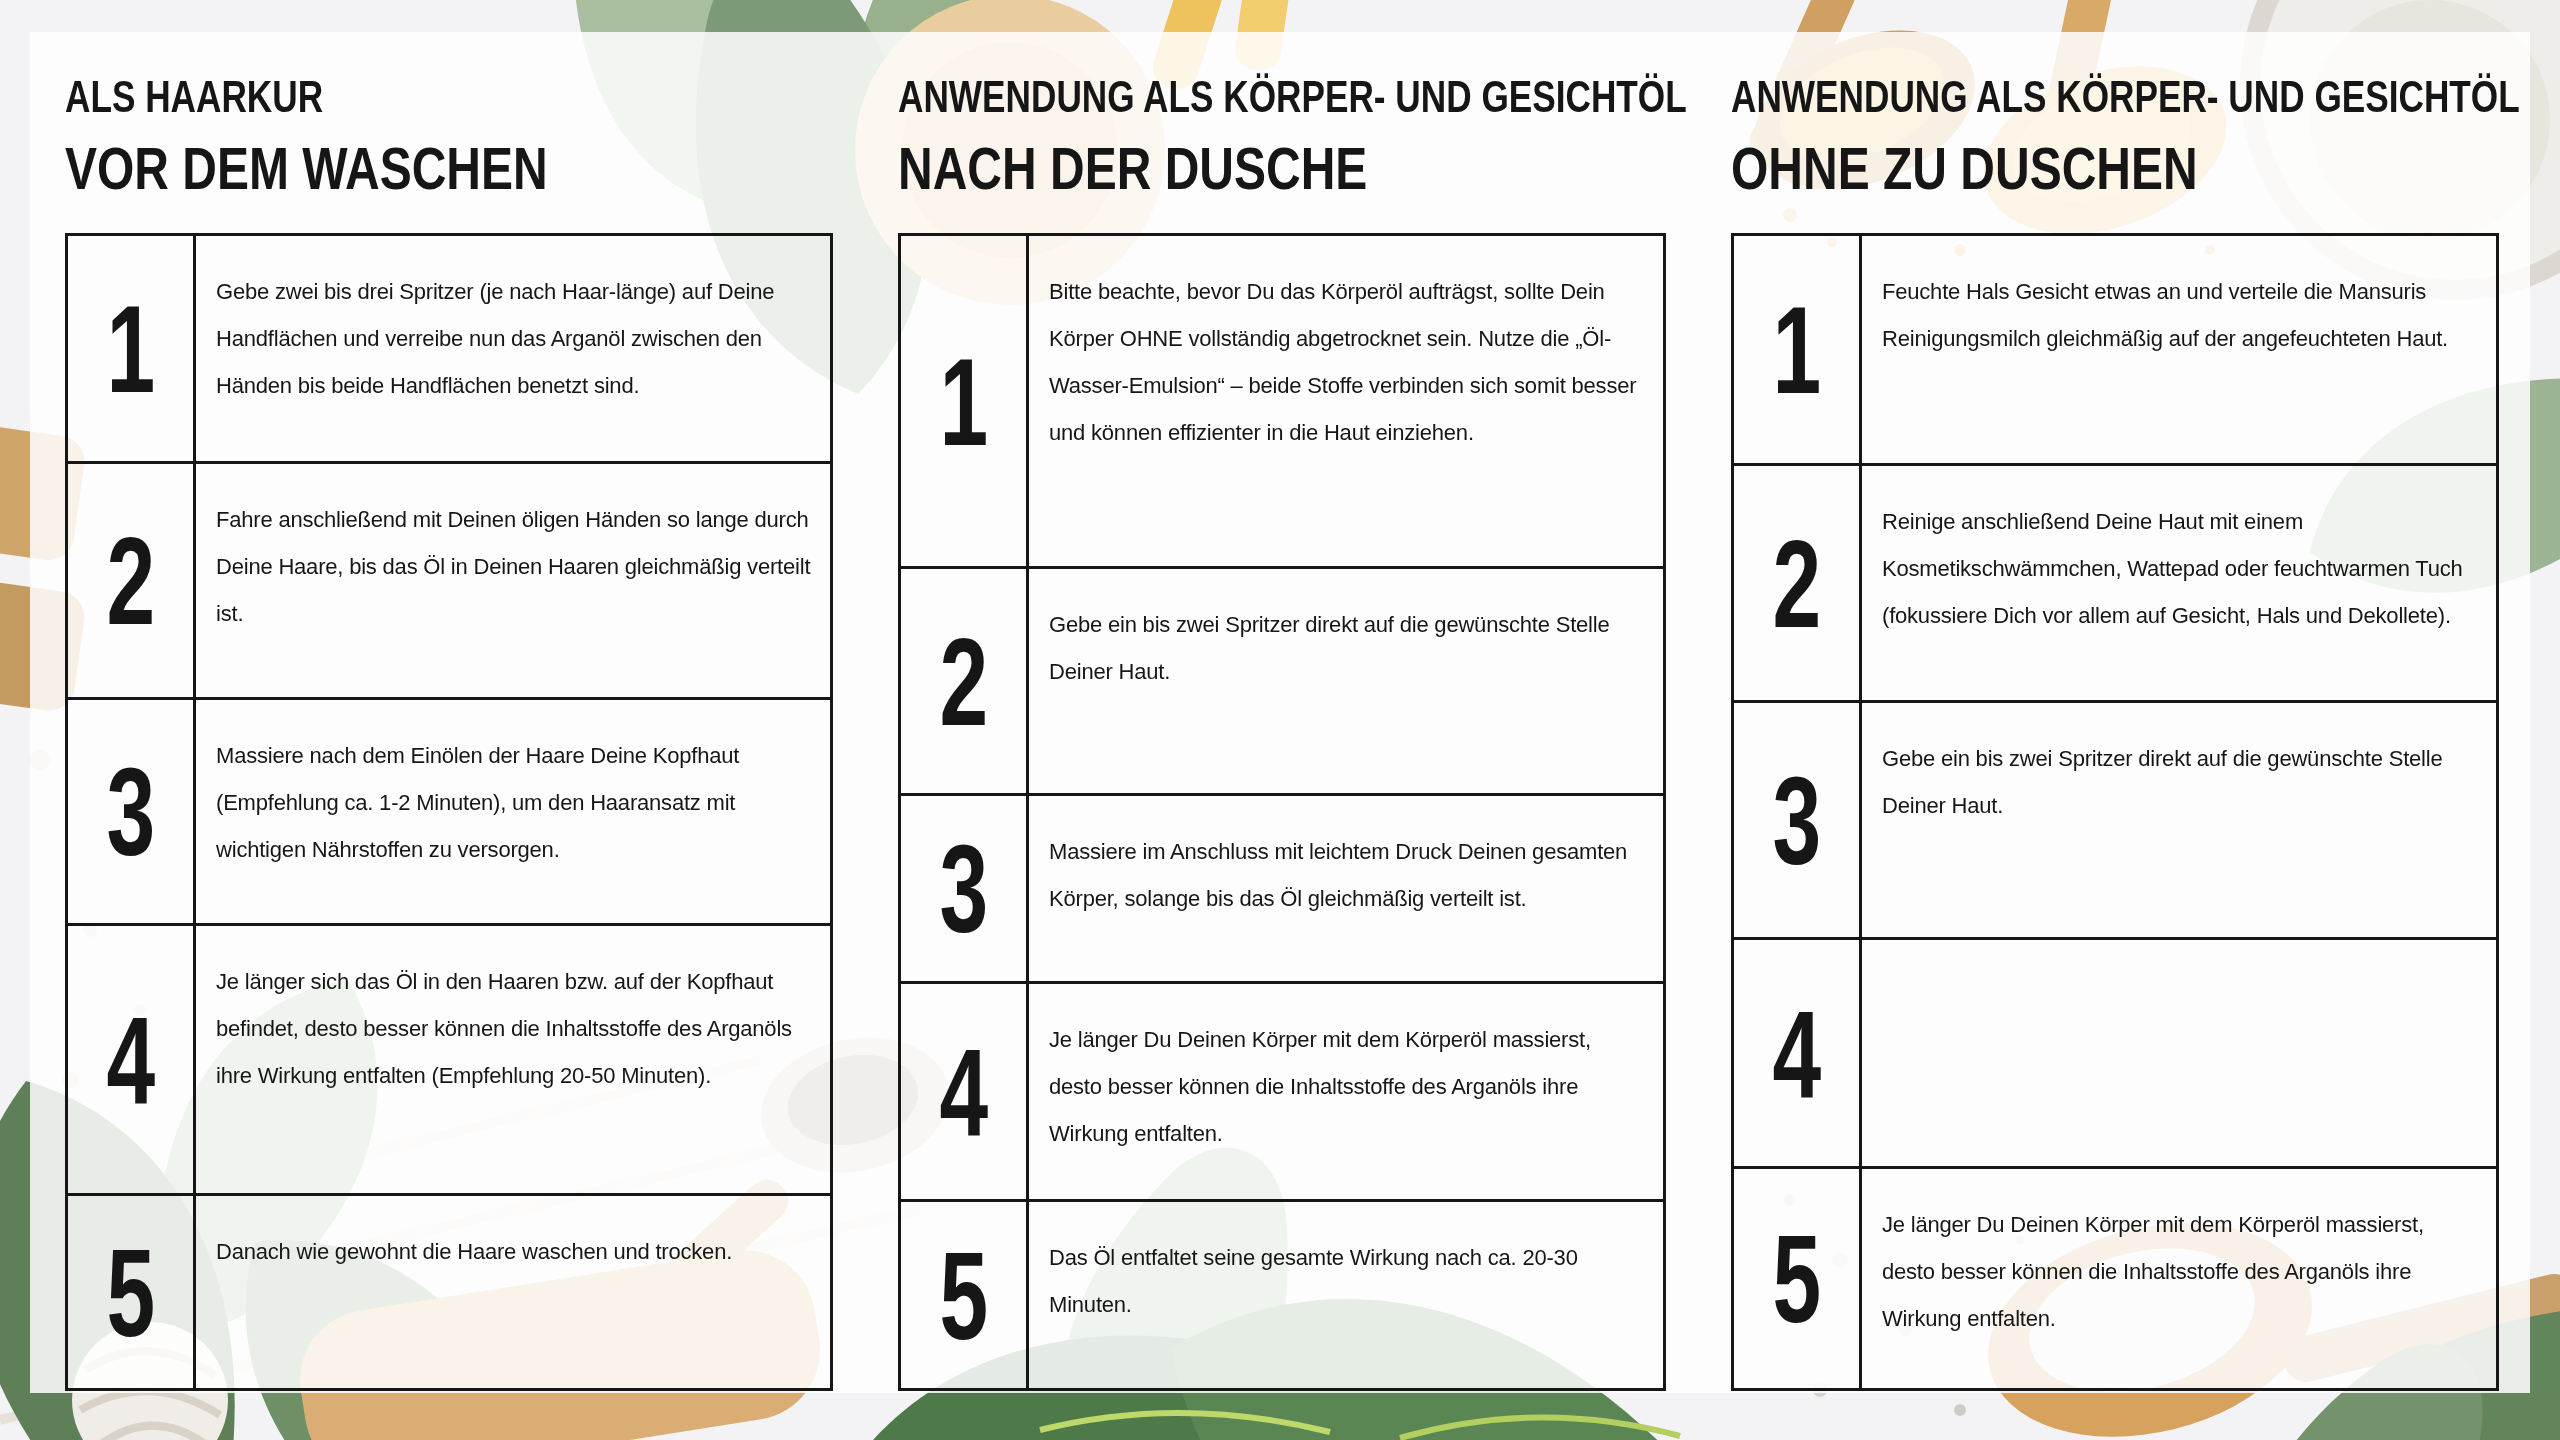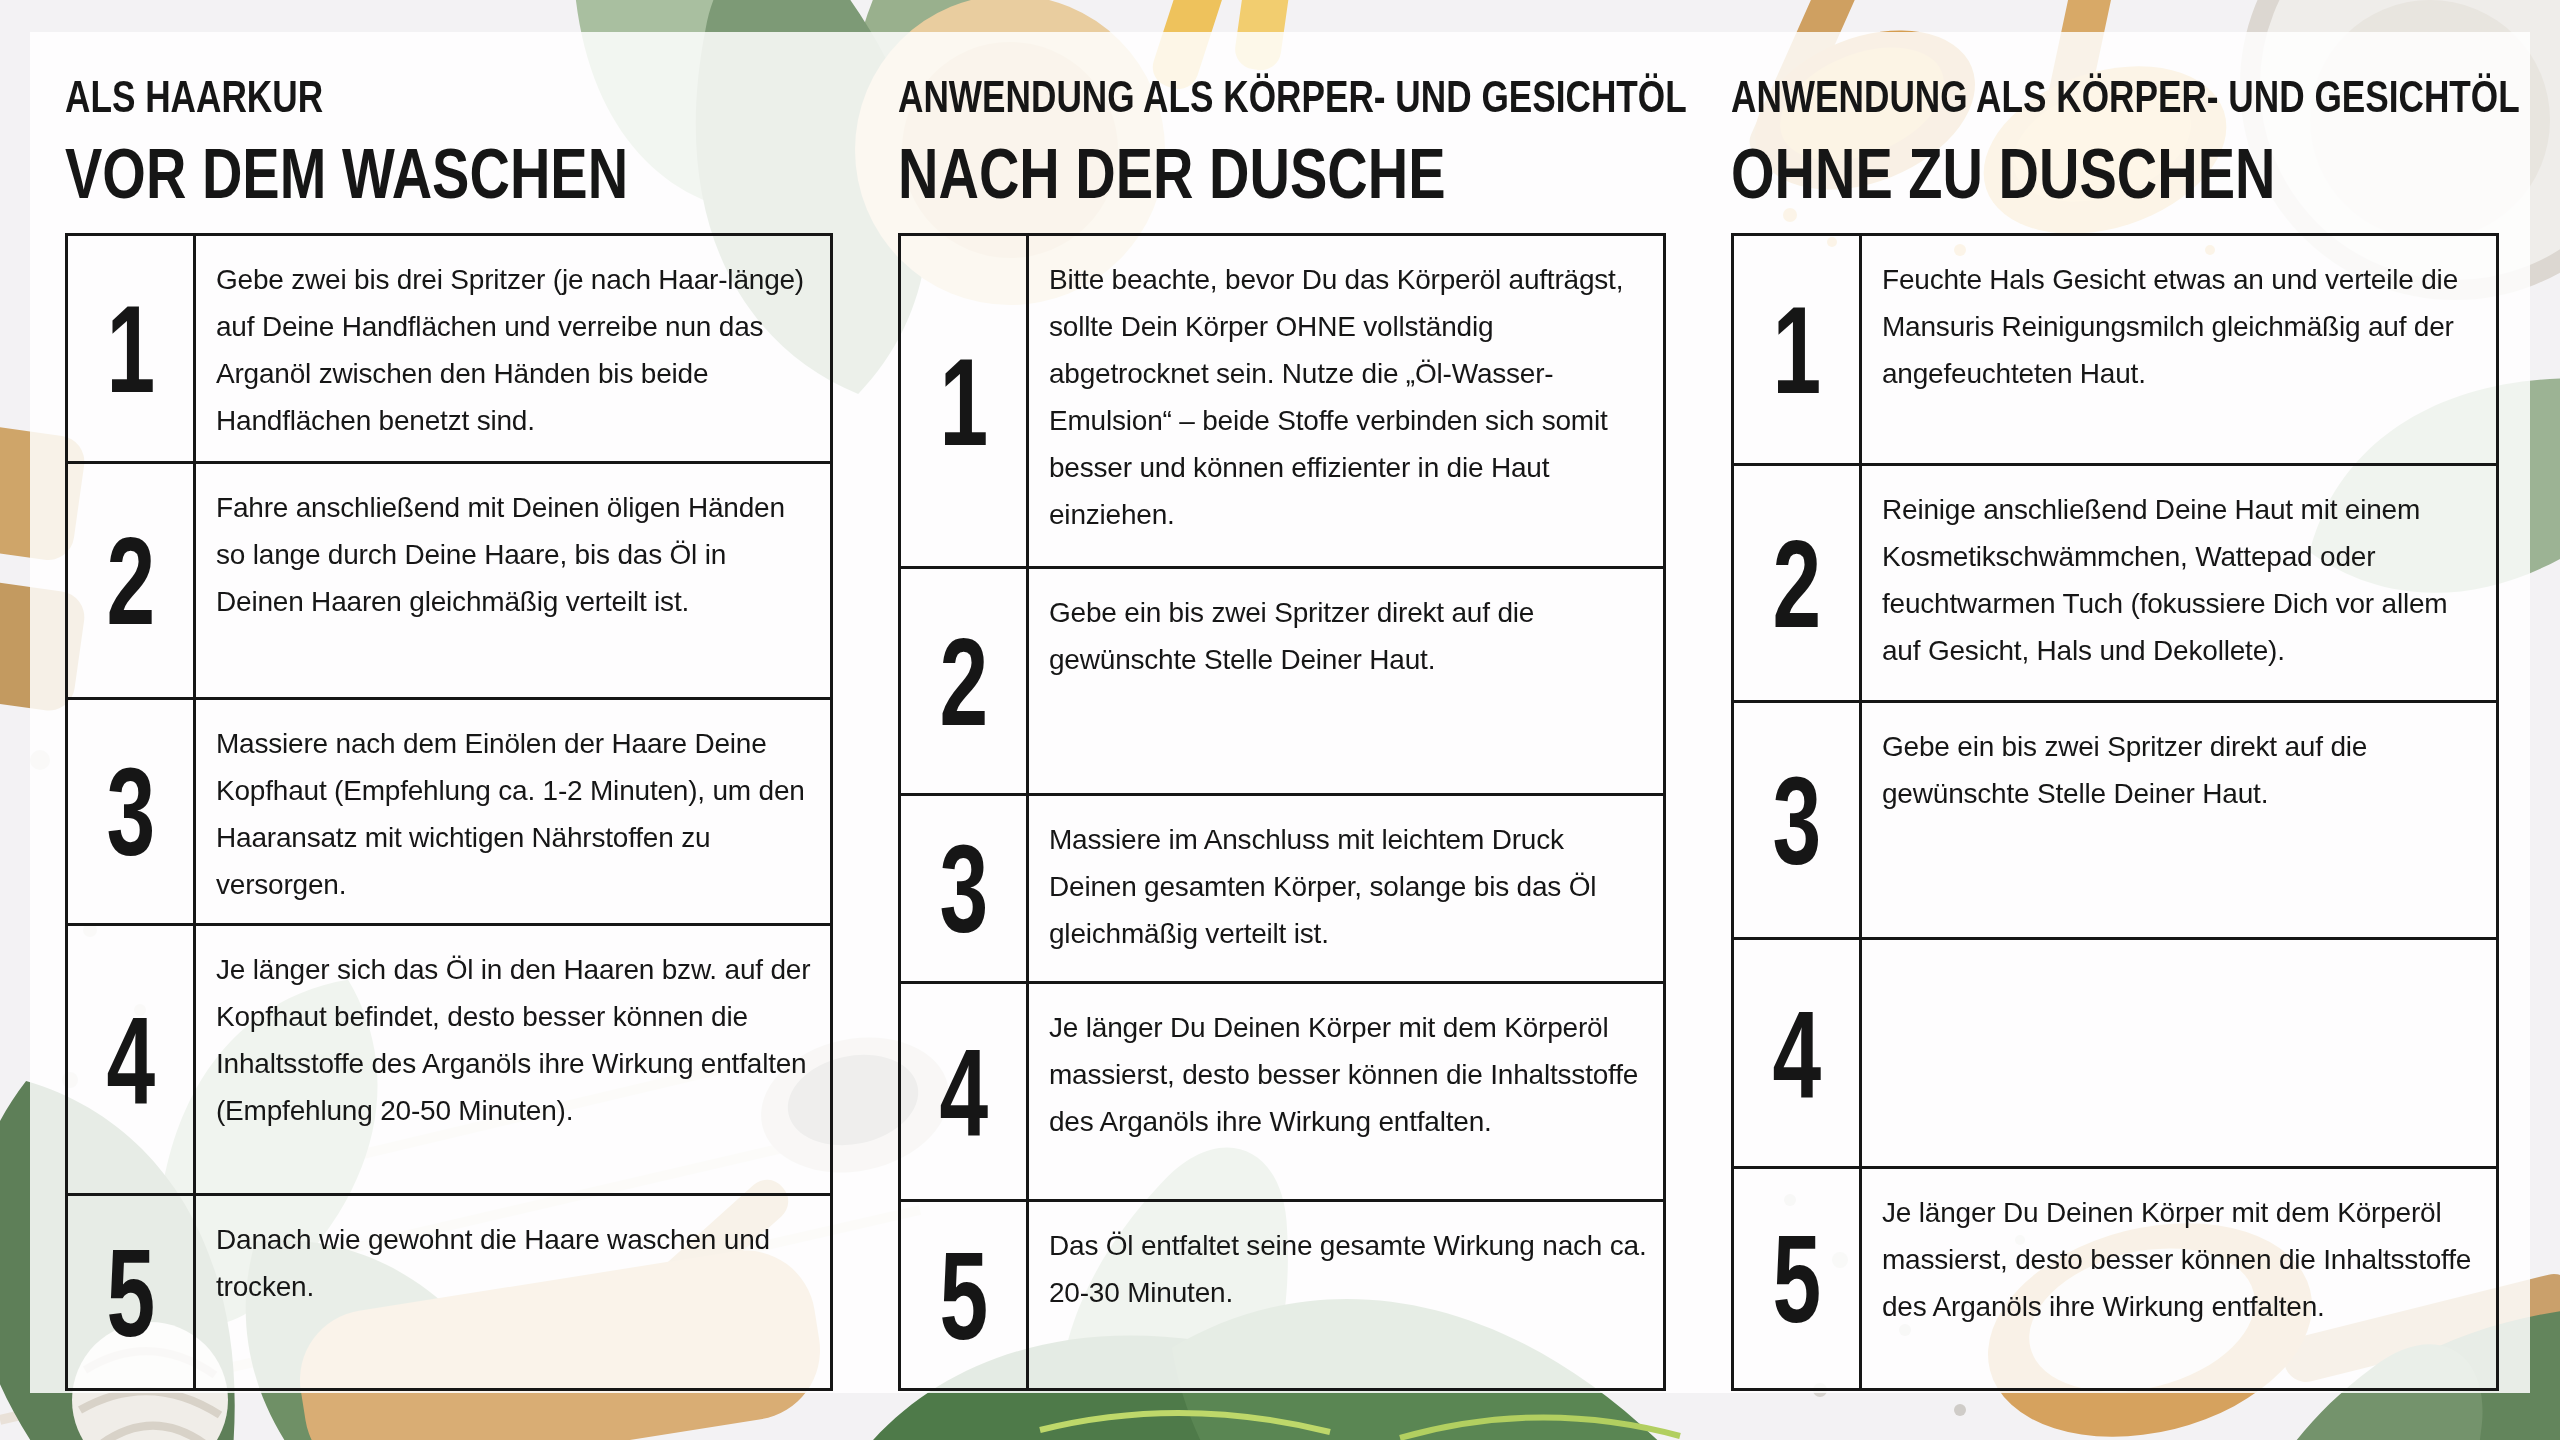--- a/index.html
+++ b/index.html
@@ -19,42 +19,42 @@
   
   .col{position:absolute;top:0;width:768px;height:1440px;}
   .col1{left:65px;} .col2{left:898px;} .col3{left:1731px;}
   .eyebrow{
     position:absolute;top:72px;left:0;white-space:nowrap;
     font-size:44px;font-weight:700;letter-spacing:0;
   }
   .eyebrow .cond{display:inline-block;transform:scaleX(.80);transform-origin:left center;}
   .title{
     position:absolute;top:134px;left:0;white-space:nowrap;
-    font-size:70px;font-weight:700;
+    font-size:60px;font-weight:700;
   }
   .title .cond{display:inline-block;transform:scaleX(.80);transform-origin:left center;}
   
   .table{
     position:absolute;top:233px;left:0;width:768px;
     border:3px solid #161616;box-sizing:border-box;
     display:flex;flex-direction:column;
   }
   .row{display:flex;box-sizing:border-box;border-top:3px solid #161616;}
   .row:first-child{border-top:none;}
   .numcell{
     flex:0 0 128px;width:128px;border-right:3px solid #161616;box-sizing:border-box;
     display:flex;align-items:center;justify-content:center;
   }
   .numcell span{
     font-size:125px;font-weight:700;line-height:1;
     display:inline-block;transform:scaleX(.70);transform-origin:center;
   }
   .txtcell{
-    flex:1;padding:20px 14px 0 20px;box-sizing:border-box;
-    font-size:28px;line-height:47px;letter-spacing:-0.2px;
+    flex:1;padding:32px 14px 0 20px;box-sizing:border-box;
+    font-size:22px;line-height:47px;letter-spacing:-0.2px;
   }
 </style>
 </head>
 <body>
 
 <svg class="photo" viewBox="0 0 2560 1440" xmlns="http://www.w3.org/2000/svg" aria-hidden="true">
   <defs>
     <path id="leaf" d="M0,-160 C62,-118 84,-36 42,62 C22,112 -22,112 -42,62 C-84,-36 -62,-118 0,-160 Z"></path>
   </defs>
   <rect x="0" y="0" width="2560" height="1440" fill="#f3f2f4"></rect>

